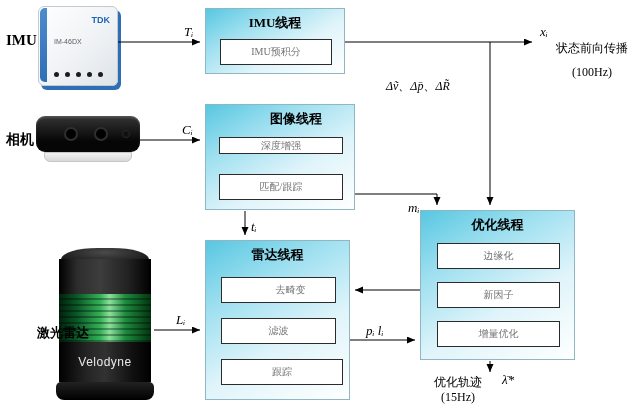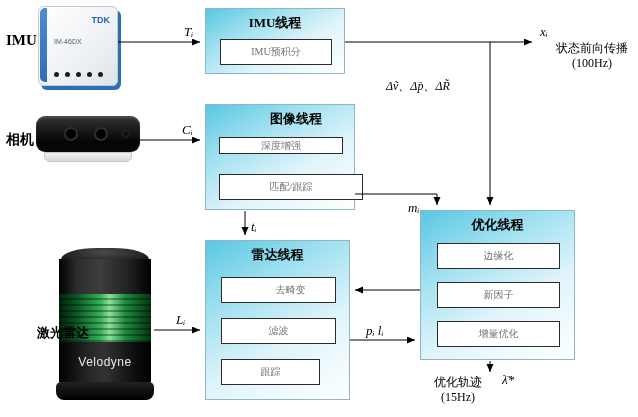--- a/index.html
+++ b/index.html
@@ -94,45 +94,45 @@
   </div>
 
   <div class="thread" style="left:205px;top:8px;width:140px;height:66px;">
     <div class="thread-title">IMU线程</div>
     <div class="step" style="left:14px;top:30px;width:112px;height:26px;">IMU预积分</div>
   </div>
 
   <div class="thread" style="left:205px;top:104px;width:150px;height:106px;padding-left:32px;">
     <div class="thread-title">图像线程</div>
     <div class="step" style="left:13px;top:32px;width:124px;height:17px;">深度增强</div>
-    <div class="step" style="left:13px;top:69px;width:144px;height:26px;">匹配/跟踪</div>
+    <div class="step" style="left:13px;top:69px;width:124px;height:26px;">匹配/跟踪</div>
   </div>
 
   <div class="thread" style="left:205px;top:240px;width:145px;height:160px;">
     <div class="thread-title">雷达线程</div>
     <div class="step" style="left:15px;top:36px;width:115px;height:26px;padding-left:24px;">去畸变</div>
     <div class="step" style="left:15px;top:77px;width:115px;height:26px;">滤波</div>
-    <div class="step" style="left:15px;top:118px;width:99px;height:26px;">跟踪</div>
+    <div class="step" style="left:15px;top:118px;width:122px;height:26px;">跟踪</div>
   </div>
 
   <div class="thread" style="left:420px;top:210px;width:155px;height:150px;">
     <div class="thread-title">优化线程</div>
     <div class="step" style="left:16px;top:32px;width:123px;height:26px;">边缘化</div>
     <div class="step" style="left:16px;top:71px;width:123px;height:26px;">新因子</div>
     <div class="step" style="left:16px;top:110px;width:123px;height:26px;">增量优化</div>
   </div>
 
   <div class="mathlbl" style="left:184px;top:24px;">Tᵢ</div>
   <div class="mathlbl" style="left:182px;top:122px;text-align:right;">Cᵢ</div>
   <div class="mathlbl" style="left:176px;top:312px;">Lᵢ</div>
   <div class="mathlbl" style="left:540px;top:24px;">xᵢ</div>
   <div class="mathlbl" style="left:408px;top:177px;margin-top:23px;">mᵢ</div>
   <div class="mathlbl" style="left:251px;top:219px;">tᵢ</div>
   <div class="mathlbl" style="left:366px;top:323px;">pᵢ lᵢ</div>
   <div class="mathlbl" style="left:386px;top:78px;font-size:12px;">Δṽ、Δp̄、ΔR̃</div>
   <div class="mathlbl" style="left:502px;top:372px;">λ̄*</div>
 
   <div class="cnlbl" style="left:546px;top:40px;width:92px;">状态前向传播</div>
-  <div class="cnlbl" style="left:546px;top:56px;width:92px;">(100Hz)</div>
+  <div class="cnlbl" style="left:546px;top:65px;width:92px;">(100Hz)</div>
   <div class="cnlbl" style="left:420px;top:374px;width:76px;">优化轨迹</div>
   <div class="cnlbl" style="left:420px;top:390px;width:76px;">(15Hz)</div>
 
 </div>
 
 </body></html>

